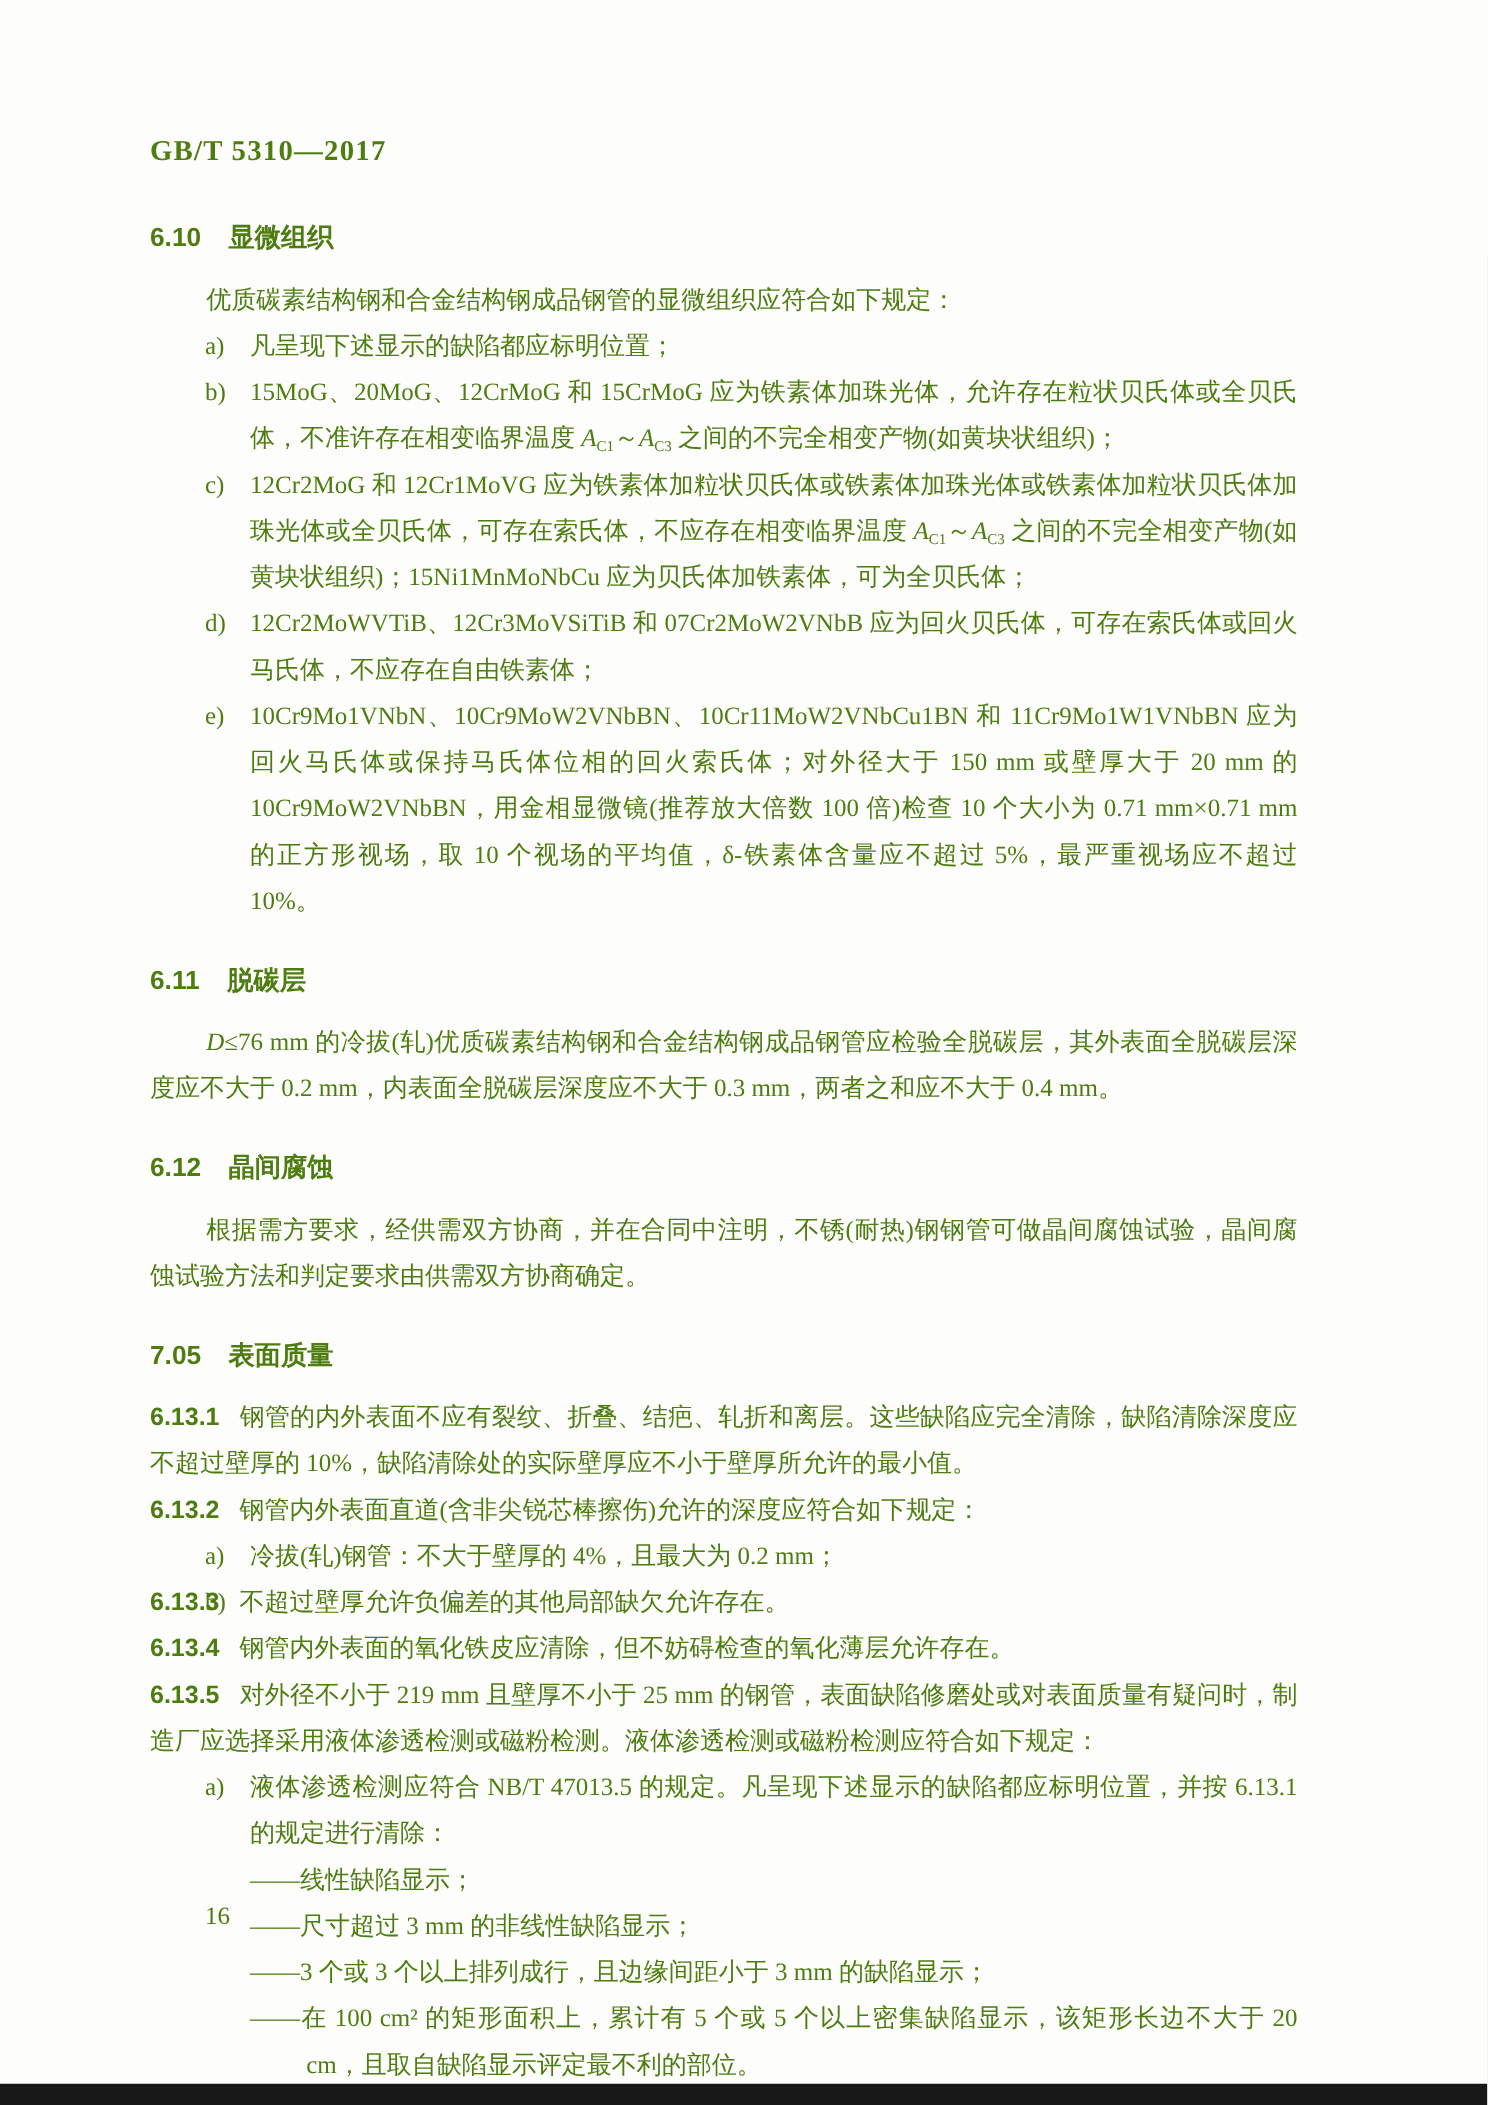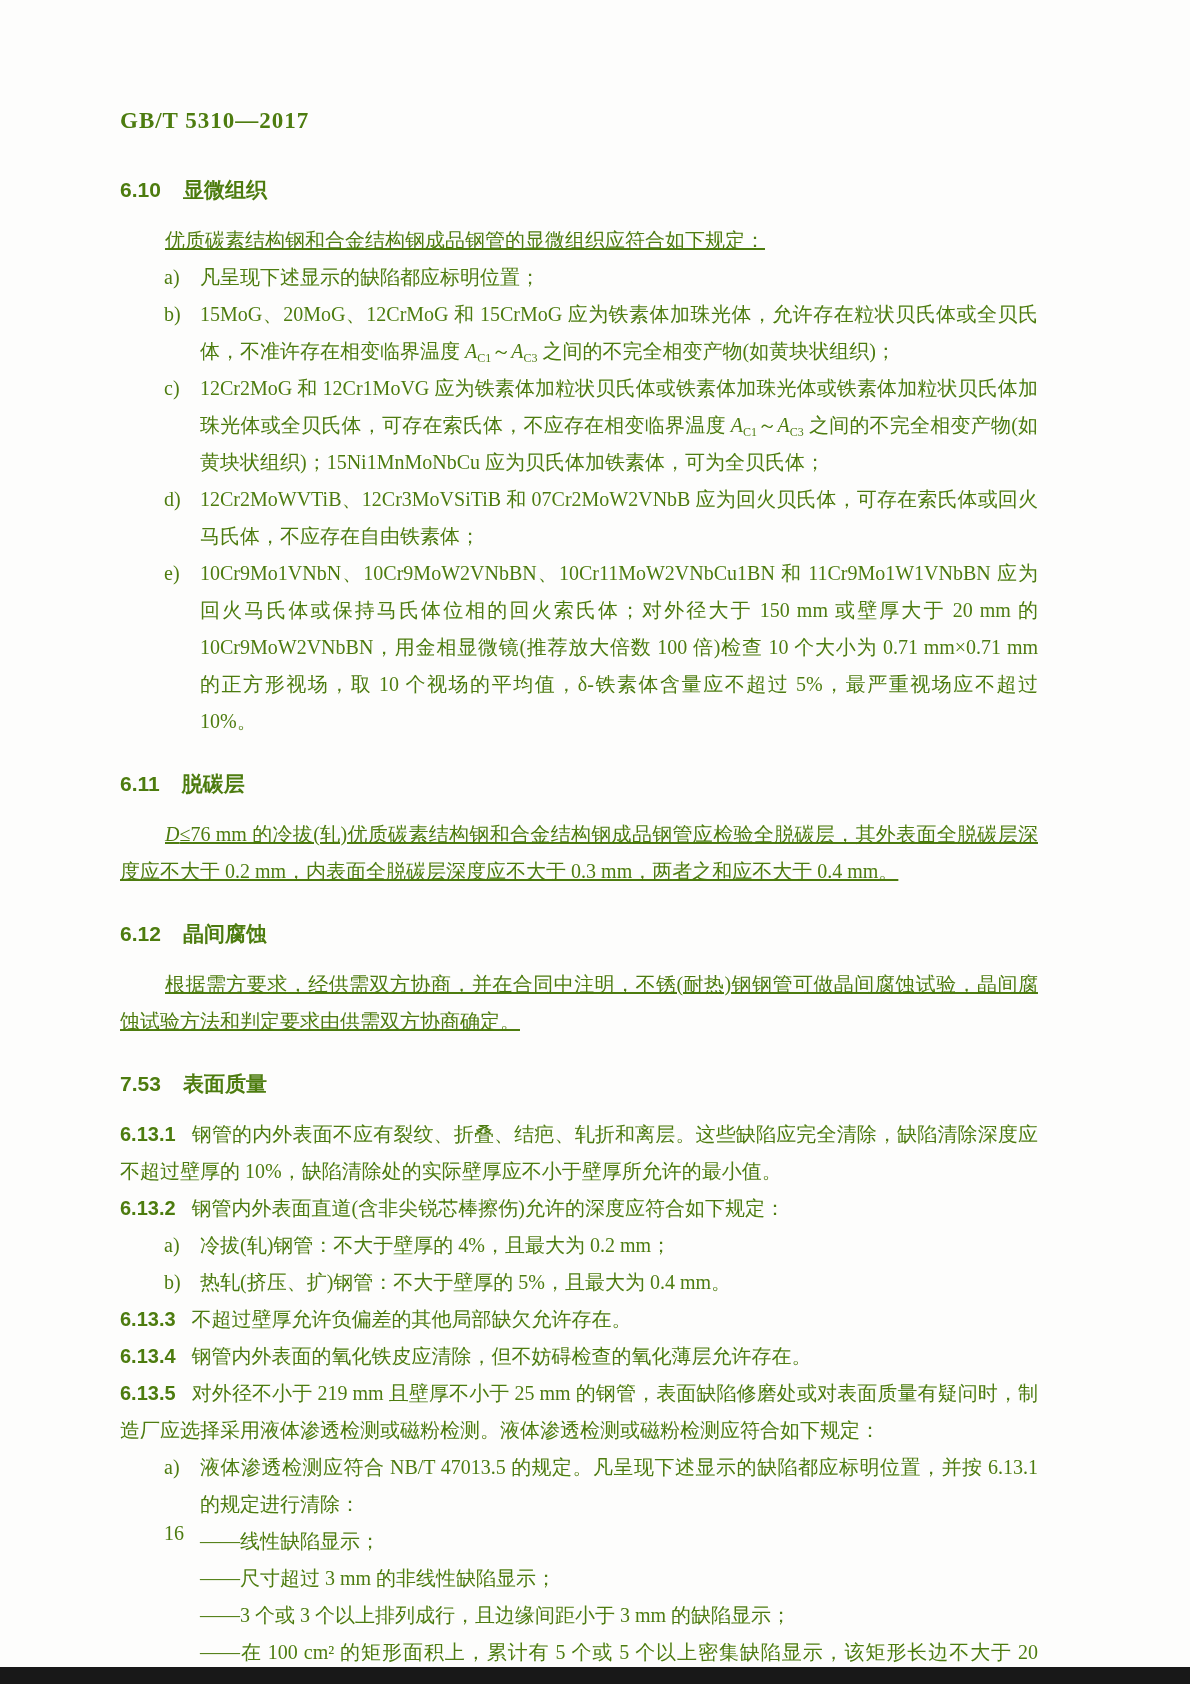--- a/index.html
+++ b/index.html
@@ -36,21 +36,21 @@
     font-size: 21px;
     margin: 30px 0 18px 0;
   }
   .sec-h .sec-num { margin-right: 22px; }
   .para {
     font-size: 20px;
     line-height: 37px;
     margin: 0;
     text-align: justify;
   }
-  .para.indent { text-indent: 45px; text-decoration: underline; }
+  .para.indent { text-indent: 45px; }
   .clause {
     font-size: 20px;
     line-height: 37px;
     margin: 0;
     text-align: justify;
   }
   .clause-num {
     font-family: "Liberation Sans", "DejaVu Sans", sans-serif;
     font-weight: 700;
     margin-right: 16px;
@@ -123,29 +123,29 @@
     <div class="li"><span class="li-label">e)</span><span class="li-body">10Cr9Mo1VNbN、10Cr9MoW2VNbBN、10Cr11MoW2VNbCu1BN 和 11Cr9Mo1W1VNbBN 应为回火马氏体或保持马氏体位相的回火索氏体；对外径大于 150 mm 或壁厚大于 20 mm 的 10Cr9MoW2VNbBN，用金相显微镜(推荐放大倍数 100 倍)检查 10 个大小为 0.71 mm×0.71 mm 的正方形视场，取 10 个视场的平均值，δ-铁素体含量应不超过 5%，最严重视场应不超过 10%。</span></div>
 
     <h2 class="sec-h"><span class="sec-num">6.11</span><span class="sec-title">脱碳层</span></h2>
 
     <p class="para indent"><span class="var">D</span><span>≤76 mm 的冷拔(轧)优质碳素结构钢和合金结构钢成品钢管应检验全脱碳层，其外表面全脱碳层深度应不大于 0.2 mm，内表面全脱碳层深度应不大于 0.3 mm，两者之和应不大于 0.4 mm。</span></p>
 
     <h2 class="sec-h"><span class="sec-num">6.12</span><span class="sec-title">晶间腐蚀</span></h2>
 
     <p class="para indent">根据需方要求，经供需双方协商，并在合同中注明，不锈(耐热)钢钢管可做晶间腐蚀试验，晶间腐蚀试验方法和判定要求由供需双方协商确定。</p>
 
-    <h2 class="sec-h"><span class="sec-num">7.53</span><span class="sec-title">表面质量</span></h2>
+    <h2 class="sec-h"><span class="sec-num">7.05</span><span class="sec-title">表面质量</span></h2>
 
     <p class="clause"><span class="clause-num">6.13.1</span><span>钢管的内外表面不应有裂纹、折叠、结疤、轧折和离层。这些缺陷应完全清除，缺陷清除深度应不超过壁厚的 10%，缺陷清除处的实际壁厚应不小于壁厚所允许的最小值。</span></p>
 
     <p class="clause"><span class="clause-num">6.13.2</span><span>钢管内外表面直道(含非尖锐芯棒擦伤)允许的深度应符合如下规定：</span></p>
 
     <div class="li"><span class="li-label">a)</span><span class="li-body">冷拔(轧)钢管：不大于壁厚的 4%，且最大为 0.2 mm；</span></div>
 
-    <div class="li"><span class="li-label">b)</span><span class="li-body">热轧(挤压、扩)钢管：不大于壁厚的 5%，且最大为 0.4 mm。</span></div>
+    <div class="li"><span class="li-label">b)</span></div>
 
     <p class="clause"><span class="clause-num">6.13.3</span><span>不超过壁厚允许负偏差的其他局部缺欠允许存在。</span></p>
 
     <p class="clause"><span class="clause-num">6.13.4</span><span>钢管内外表面的氧化铁皮应清除，但不妨碍检查的氧化薄层允许存在。</span></p>
 
     <p class="clause"><span class="clause-num">6.13.5</span><span>对外径不小于 219 mm 且壁厚不小于 25 mm 的钢管，表面缺陷修磨处或对表面质量有疑问时，制造厂应选择采用液体渗透检测或磁粉检测。液体渗透检测或磁粉检测应符合如下规定：</span></p>
 
     <div class="li"><span class="li-label">a)</span><span class="li-body">液体渗透检测应符合 NB/T 47013.5 的规定。凡呈现下述显示的缺陷都应标明位置，并按 6.13.1 的规定进行清除：</span></div>
 
     <div class="dash-li"><span>——</span><span>线性缺陷显示；</span></div>

